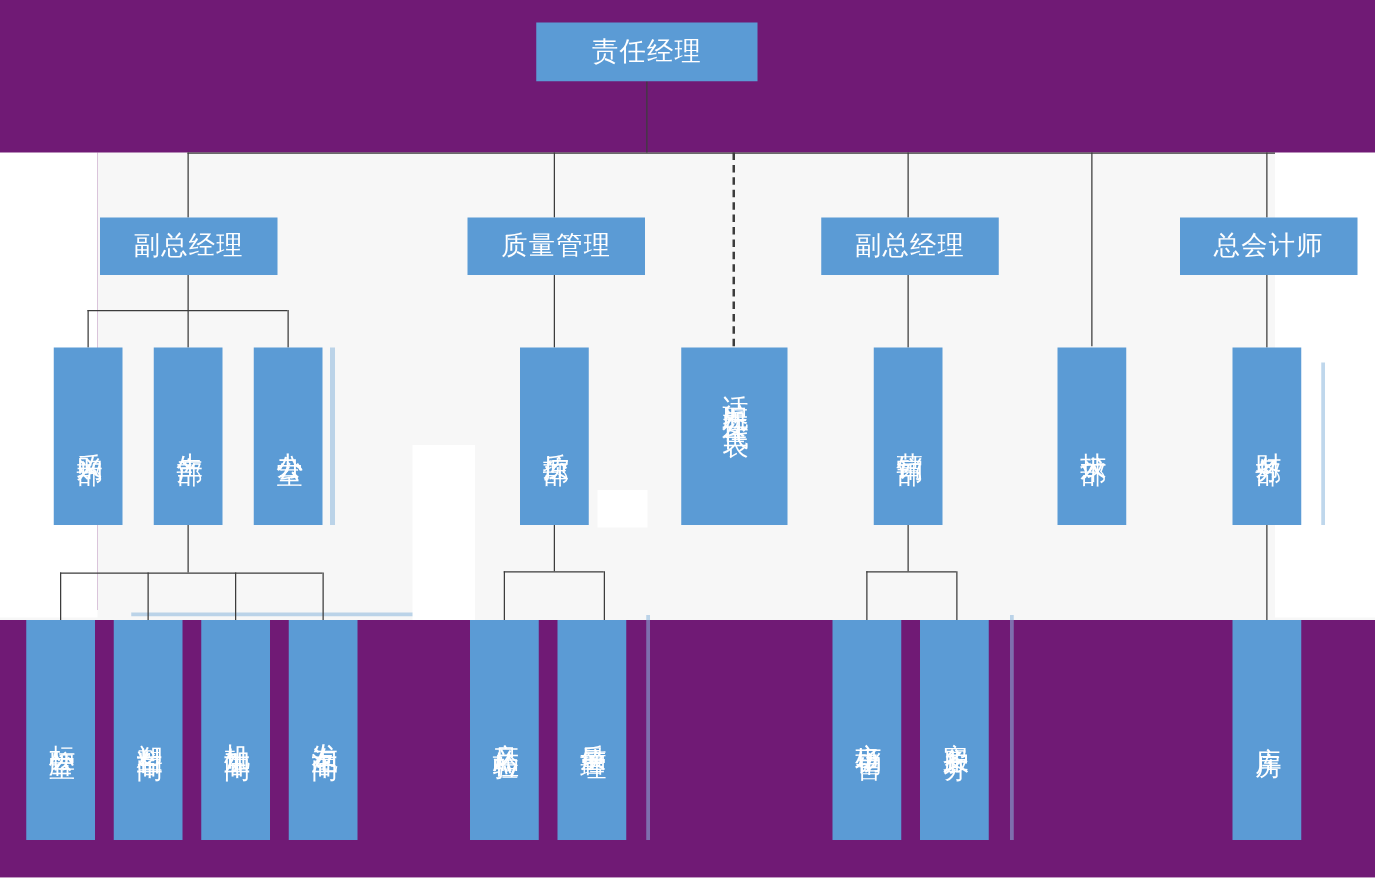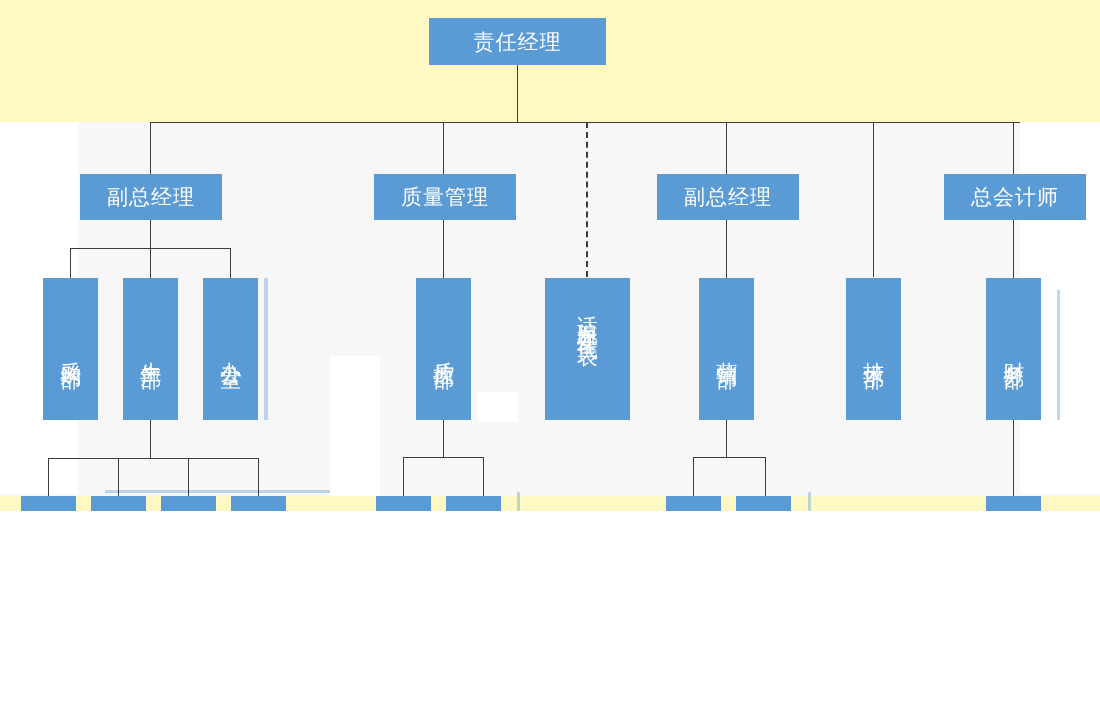--- a/index.html
+++ b/index.html
@@ -6,22 +6,22 @@
     margin: 0;
     padding: 0;
     background: #ffffff;
   }
   body {
     font-family: "Liberation Sans", "DejaVu Sans", sans-serif;
   }
   #chart-canvas {
     position: relative;
     width: 1100px;
-    height: 511px;
-    background: #fef9c3;
+    height: 702px;
+    background: #701a75;
     overflow: hidden;
   }
   
   .bg-panel {
     position: absolute;
     background: #f7f7f7;
     z-index: 0;
   }
   .bg-white {
     position: absolute;

